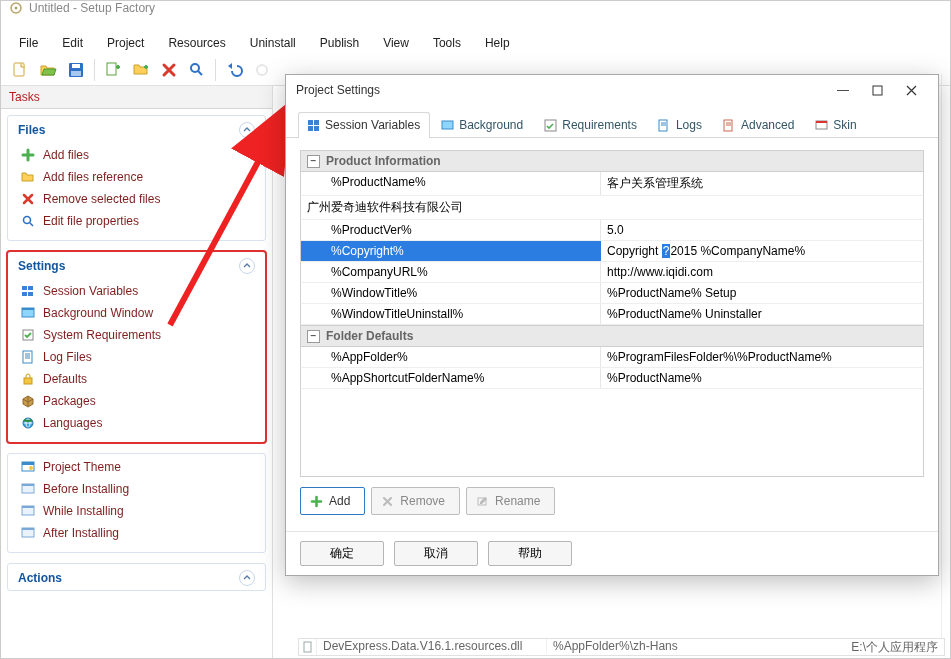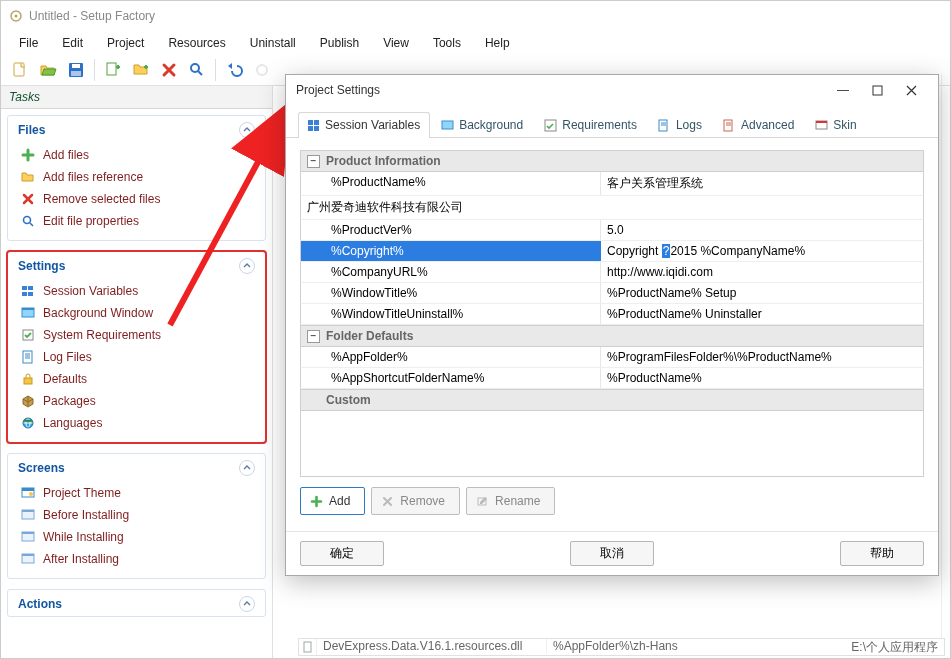--- a/index.html
+++ b/index.html
@@ -2,36 +2,36 @@
 <html><head>
 <meta charset="utf-8">
 <style>
 * { margin:0; padding:0; box-sizing:border-box; font-family:"Segoe UI","Microsoft YaHei",sans-serif; font-size:12px; }
 body { width:951px; height:659px; background:#fff; overflow:hidden; position:relative; }
 
 
 .main-window { width:951px; height:659px; border:1px solid #ccc; display:flex; flex-direction:column; background:#fff; }
 
 
-.titlebar { height:30px; display:flex; align-items:center; padding:0 8px; color:#888; gap:6px; }
+.titlebar { height:30px; display:flex; align-items:flex-start; padding:0 8px; color:#888; gap:6px; }
 .titlebar .ico { width:14px; height:14px; }
 
 
 .menubar { height:23px; display:flex; align-items:center; padding:0 6px; gap:0; }
 .menubar span { padding:3px 12px; color:#222; cursor:default; }
 
 
 .toolbar { height:32px; display:flex; align-items:center; padding:2px 6px; gap:2px; border-bottom:1px solid #e0e0e0; }
 .tbtn { width:26px; height:26px; border:1px solid transparent; display:flex; align-items:center; justify-content:center; border-radius:2px; cursor:pointer; }
 .tsep { width:1px; height:22px; background:#ddd; margin:0 3px; }
 
 
 .content { flex:1; display:flex; min-height:0; }
 .sidebar { width:272px; background:#fff; border-right:1px solid #e0e0e0; display:flex; flex-direction:column; }
-.tasks-header { background:#f3f3f3; border-bottom:1px solid #d6d6d6; padding:4px 8px; font-weight:400; color:#14532d;font-style:italic; }
+.tasks-header { background:#f3f3f3; border-bottom:1px solid #d6d6d6; padding:4px 8px; font-weight:400; color:#b91c1c; }
 .side-scroll { flex:1; overflow:auto; padding:6px; }
 
 .panel { border:1px solid #d9e3ef; border-radius:3px; margin-bottom:10px; background:#fff; }
 .panel-hd { display:flex; align-items:center; justify-content:space-between; padding:6px 10px 4px 10px; color:#1256a0; font-weight:bold; }
 .panel-hd .chev { width:16px; height:16px; border:1px solid #c8d7ea; border-radius:8px; display:flex; align-items:center; justify-content:center; color:#5a7aa8; }
 .panel-bd { padding:2px 6px 8px 6px; }
 .side-item { display:flex; align-items:center; gap:7px; padding:3px 6px; color:#7f1d1d; cursor:pointer; border-radius:2px; }
 .side-item .ic { width:16px; height:16px; flex:0 0 16px; display:flex; align-items:center; justify-content:center; }
 .panel.hi { outline:2px solid #e03030; outline-offset:-1px; }
 
@@ -62,21 +62,21 @@
 .cell-r { flex:1; padding:3px 6px; }
 .gr-row.selected .cell-l { border-right-color:#2b7de1; }
 
 .grid-blank { flex:1; border:1px solid #cfcfcf; border-top:none; background:#fff; }
 
 .btn-row { display:flex; gap:6px; padding:10px 0 8px 0; }
 .gbtn { height:28px; padding:0 14px 0 8px; display:flex; align-items:center; gap:6px; border:1px solid #bdbdbd; background:#f5f5f5; color:#888; cursor:default; border-radius:2px; }
 .gbtn.primary { border-color:#2f79c4; background:#fff; color:#333; cursor:pointer; }
 .gbtn .ic { width:14px; height:14px; display:flex; align-items:center; justify-content:center; }
 
-.dlg-foot { height:44px; border-top:1px solid #e4e4e4; display:flex; justify-content:space-between; align-items:center; gap:10px; padding:0 14px; }
+.dlg-foot { height:44px; border-top:1px solid #e4e4e4; display:flex; justify-content:flex-start; align-items:center; gap:10px; padding:0 14px; }
 .fbtn { width:84px; height:25px; border:1px solid #b6b6b6; background:#f6f6f6; display:flex; align-items:center; justify-content:center; cursor:pointer; border-radius:2px; }
 
 .hl { background:#2b7de1; color:#fff; padding:0 1px; }
 
 
 .peek { position:absolute; left:298px; bottom:3px; right:6px; height:18px; border:1px solid #e1e1e1; background:#fff; display:flex; align-items:flex-start; font-size:11px; color:#666; overflow:hidden; z-index:2; }
 .peek .c1 { width:18px; display:flex; align-items:center; justify-content:center; border-right:1px solid #eee; height:100%; }
 .peek .c2 { width:230px; padding:0 6px; border-right:1px solid #eee; }
 .peek .c3 { flex:1; padding:0 6px; }
 
@@ -292,28 +292,20 @@
                     <circle cx="7" cy="7" r="5" fill="none" stroke="#2273a8"></circle>
                     <path d="M3 4q4 2 8 0" fill="none" stroke="#2b8c3a" stroke-width="2"></path>
                   </svg>
                 </span>
                 <span>Languages</span>
               </div>
           </div>
         </div>
 
         <div class="panel">
-          <div class="panel-hd">
-              <span>Screens</span>
-            <span class="chev">
-                <svg width="8" height="8" viewBox="0 0 8 8">
-                  <path d="M1 5l3-3 3 3" fill="none" stroke="#5a7aa8" stroke-width="1.4"></path>
-                </svg>
-              </span>
-            </div>
           <div class="panel-bd">
             <div class="side-item">
                 <span class="ic">
                   <svg width="14" height="14" viewBox="0 0 14 14">
                     <rect x="1" y="2" width="12" height="9" fill="#fff" stroke="#3a8bc7"></rect>
                     <rect x="1" y="2" width="12" height="3" fill="#3a8bc7"></rect>
                     <circle cx="10" cy="8" r="2" fill="#f4c443"></circle>
                   </svg>
                 </span>
                 <span>Project Theme</span>
@@ -491,24 +483,20 @@
         </div>
       <div class="gr-row">
           <div class="cell-l">%AppFolder%</div>
           <div class="cell-r">%ProgramFilesFolder%\%ProductName%</div>
         </div>
       <div class="gr-row">
           <div class="cell-l">%AppShortcutFolderName%</div>
           <div class="cell-r">%ProductName%</div>
         </div>
 
-      <div class="gr-section">
-          <span style="width:13px"></span>
-          <span>Custom</span>
-        </div>
     </div>
     <div class="grid-blank"></div>
 
     <div class="btn-row">
       <div class="gbtn primary">
           <span class="ic">
             <svg width="13" height="13" viewBox="0 0 13 13">
               <path d="M6.5 2v9M2 6.5h9" stroke="#4caf50" stroke-width="2.6" stroke-linecap="round"></path>
             </svg>
           </span>

